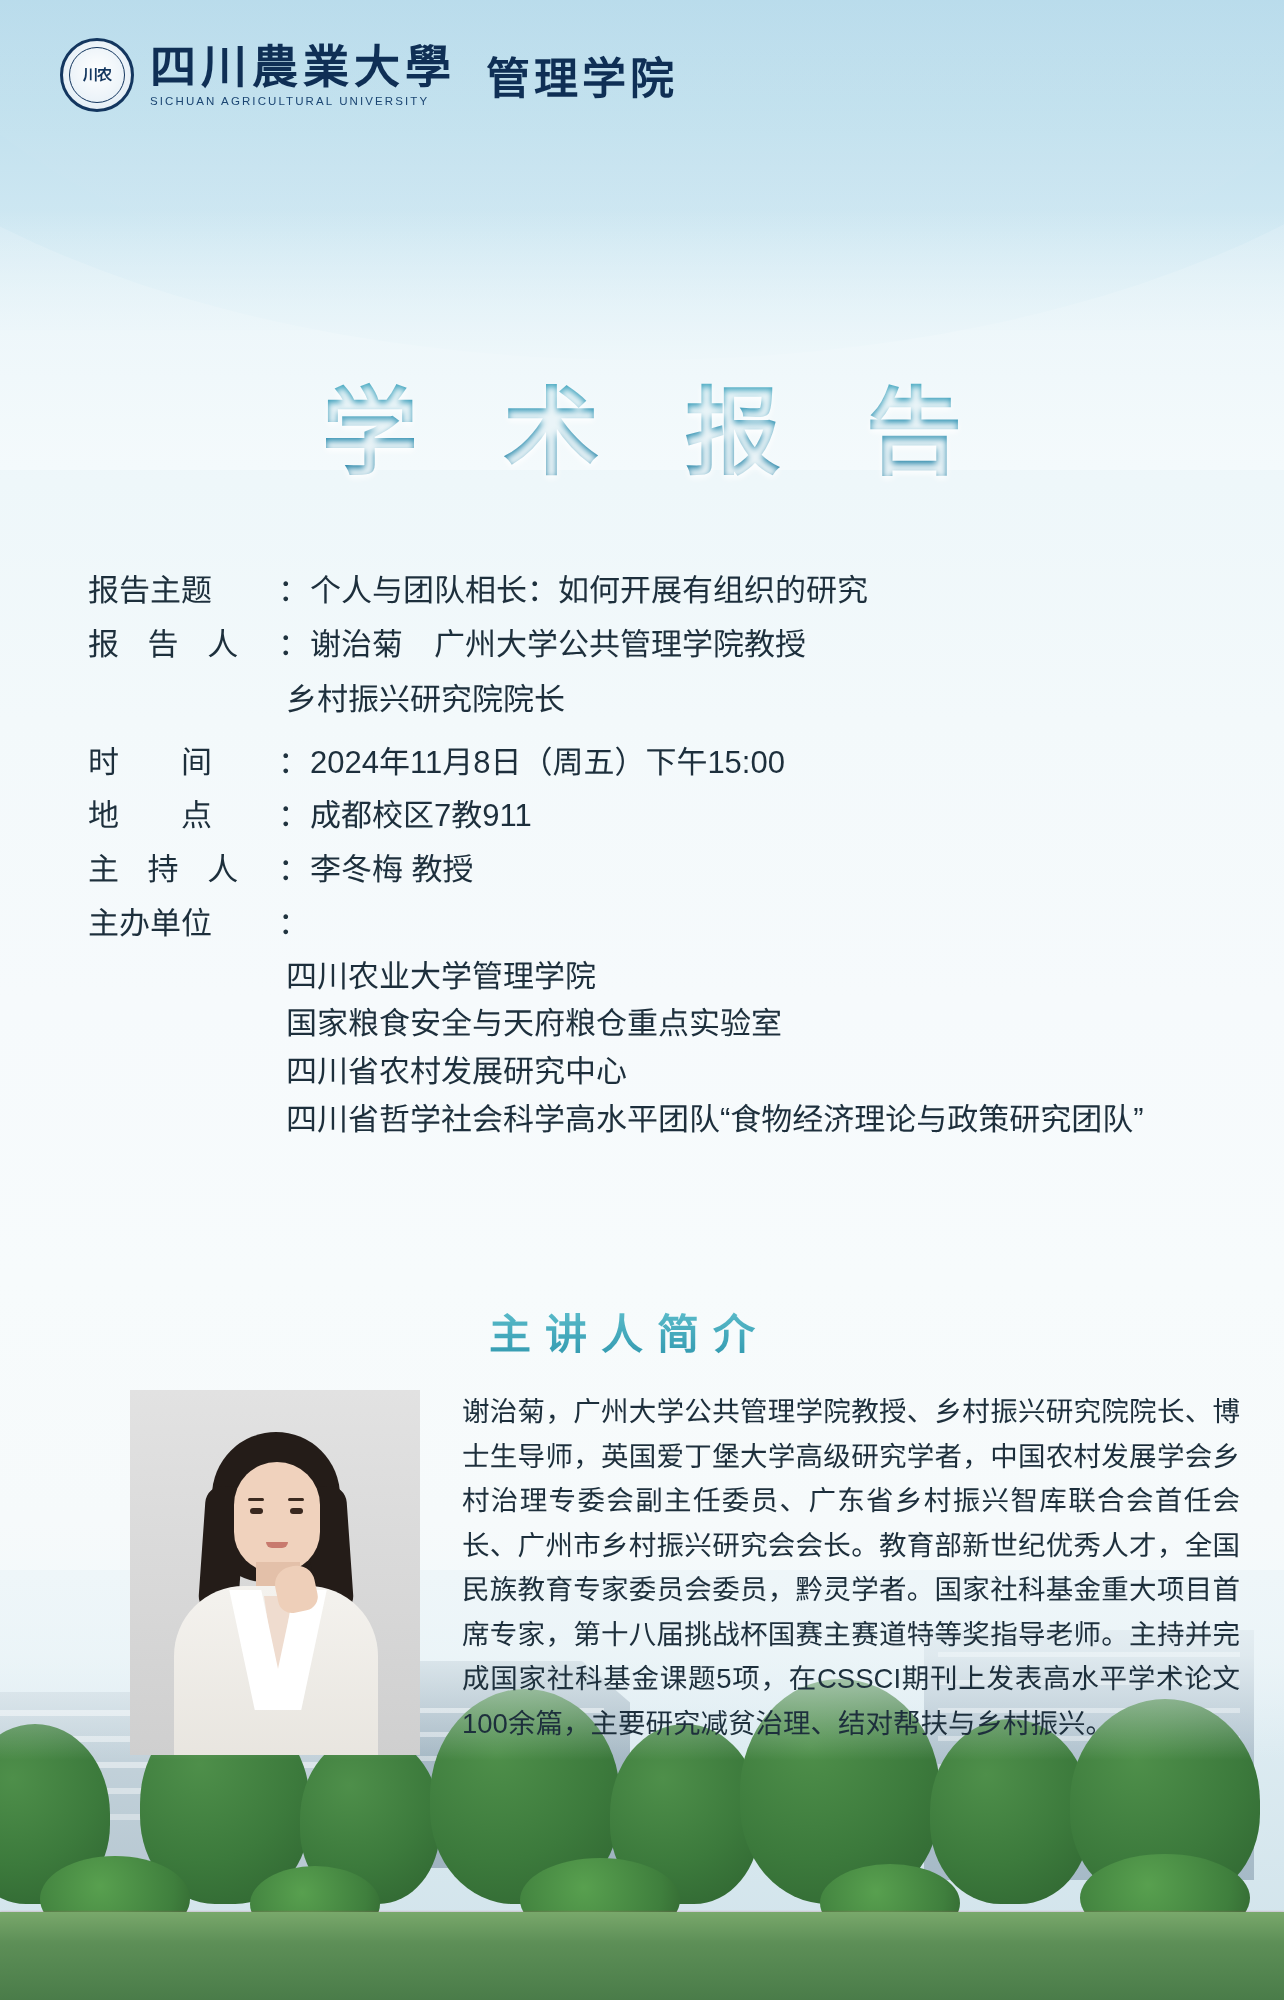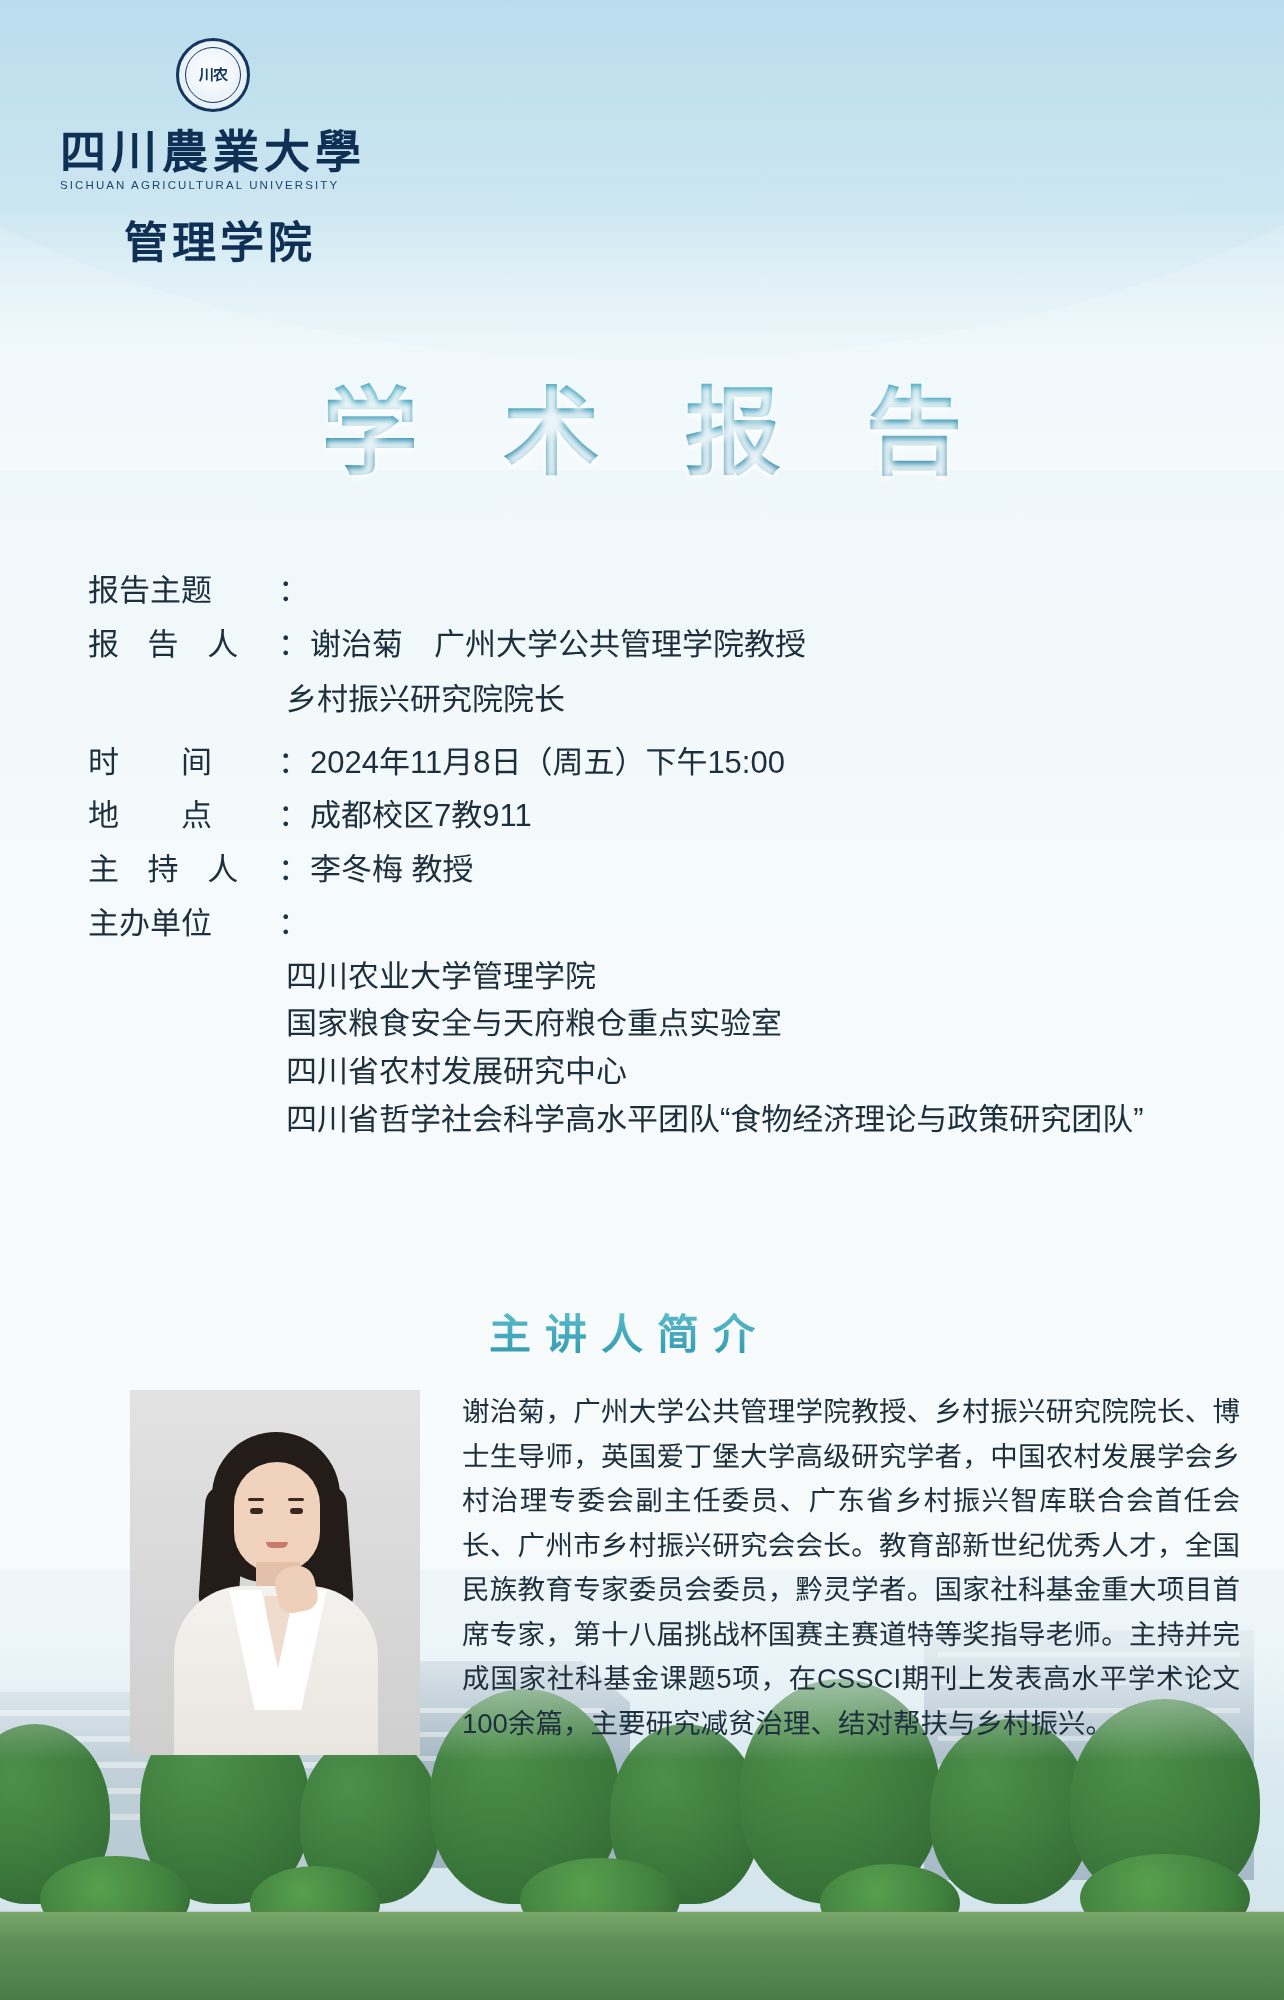--- a/index.html
+++ b/index.html
@@ -71,21 +71,20 @@
 
   
   .header {
     position: absolute;
     left: 60px;
     top: 38px;
     display: flex;
     align-items: center;
     gap: 16px;
     z-index: 6;
-    flex-direction: column;
   }
   .crest {
     position: relative;
     width: 74px;
     height: 74px;
     border-radius: 50%;
     border: 3px solid #13365f;
     background: radial-gradient(circle at 50% 45%, #ffffff 0%, #eaf2f8 60%, #dbe8f2 100%);
     box-sizing: border-box;
     display: flex;
@@ -486,20 +485,21 @@
 
   <div class="main-title">
     <span class="main-title-text">学 术 报 告</span>
   </div>
 
   <div class="info">
 
     <div class="info-row">
       <div class="info-label">报告主题</div>
       <div class="info-colon">：</div>
+      <div class="info-value">个人与团队相长：如何开展有组织的研究</div>
     </div>
 
     <div class="info-row">
       <div class="info-label spaced2">报 告 人</div>
       <div class="info-colon">：</div>
       <div class="info-value">谢治菊　广州大学公共管理学院教授</div>
     </div>
     <div class="info-sub">乡村振兴研究院院长</div>
 
     <div class="info-row">

